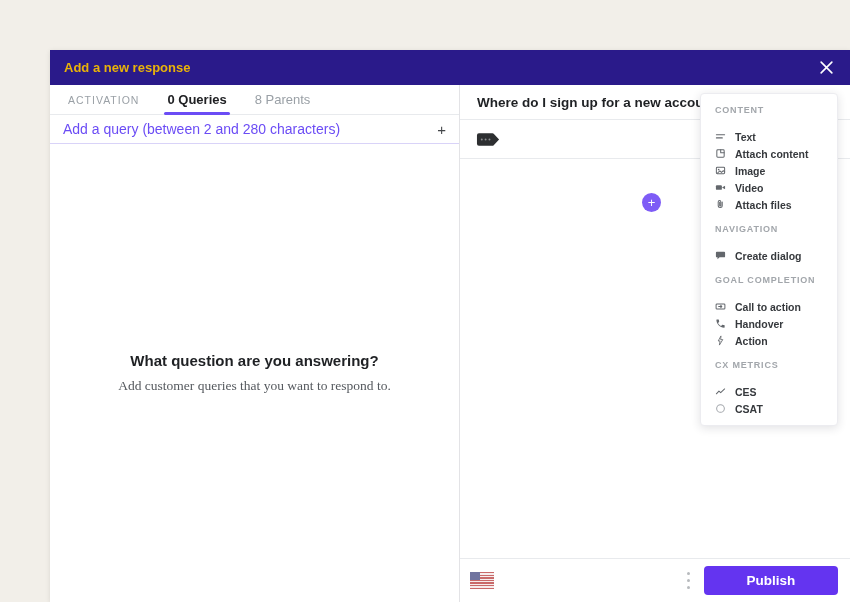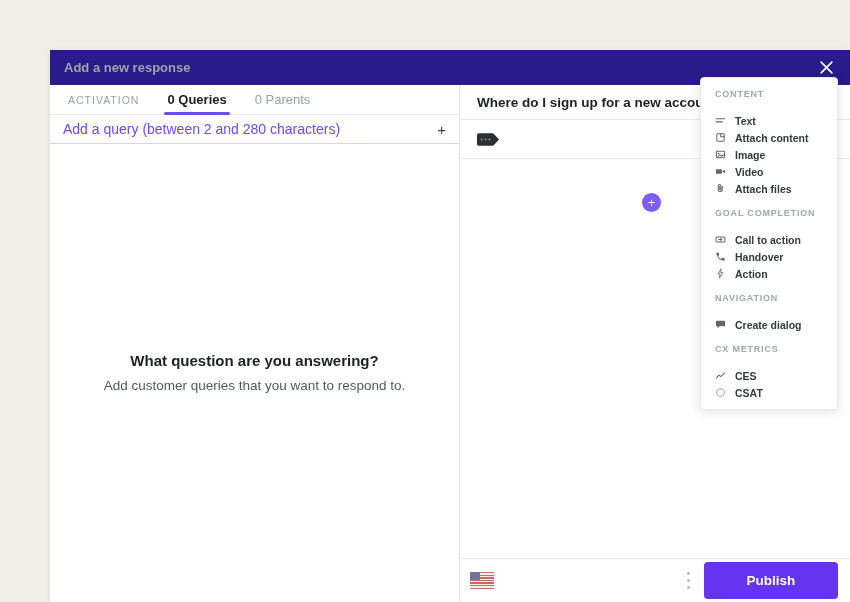--- a/index.html
+++ b/index.html
@@ -11,21 +11,21 @@
     color:#1f2124;
   }
   .modal {
     position:absolute; left:50px; top:50px; width:800px; height:552px;
     background:#fff; box-shadow:0 1px 5px rgba(0,0,0,.10);
   }
   .modal-header {
     height:35px; background:var(--header-bg,#2a1a8a);
     display:flex; align-items:center; padding:0 14px;
   }
-  .modal-title { color:#a3a3a3; font-size:13px; font-weight:700; }
+  .modal-title { color:#eab308; font-size:13px; font-weight:700; }
   .close-btn {
     margin-left:auto; background:none; border:none; cursor:pointer;
     width:20px; height:20px; display:flex; align-items:center; justify-content:center;
   }
   .modal-body { display:flex; height:517px; }
 
   
   .left-panel { width:410px; border-right:1px solid #e3e3e6; position:relative; }
   .tabs {
     height:30px; border-bottom:1px solid #e8eaed;
@@ -43,21 +43,21 @@
   }
   .add-query-row {
     height:29px; border-bottom:1px solid #d9d3f8;
     display:flex; align-items:center; justify-content:space-between;
     padding:0 13px; cursor:pointer;
   }
   .add-query-link { color:var(--accent,#6b4cf5); font-size:14px; }
   .plus-gray { color:#44474a; font-size:15px; line-height:1; }
   .empty-state { position:absolute; top:242px; left:0; right:0; text-align:center;margin-top:25px; }
   .empty-title { font-size:15px; font-weight:700; color:#1f2124; margin-bottom:9px; }
-  .empty-sub { font-size:13.5px; color:#55595e; }
+  .empty-sub { font-size:13.5px; color:#55595e;font-family:Liberation Serif, serif; }
 
   
   .right-panel { flex:1; position:relative; }
   .question-row {
     height:35px; border-bottom:1px solid #e8eaed;
     display:flex; align-items:center; padding-left:17px;
     font-size:13.5px; font-weight:700; color:#1f2124;
   }
   .message-row {
     height:39px; border-bottom:1px solid #e8eaed;
@@ -78,28 +78,28 @@
     width:24px; height:17px; margin-right:auto; position:relative; cursor:pointer;
     background:repeating-linear-gradient(#c96a6a 0 1.31px, #f6eded 1.31px 2.62px);
   }
   .flag .canton { position:absolute; left:0; top:0; width:10px; height:7.8px; background:#70749f; }
   .kebab {
     display:flex; flex-direction:column; gap:4px; align-items:center;
     margin-right:12px; cursor:pointer; padding:2px;
   }
   .kebab i { width:3px; height:3px; border-radius:50%; background:#b7babd; }
   .publish {
-    width:134px; height:37px; border-radius:4px; border:none; cursor:pointer;
+    width:134px; height:29px; border-radius:4px; border:none; cursor:pointer;
     background:var(--publish,#6434f0); color:#fff; font-size:13.5px; font-weight:700;
     font-family:"Liberation Sans", sans-serif;
   }
 
   
   .menu {
-    position:absolute; left:650px; top:27px; width:138px;
+    position:absolute; left:650px; top:43px; width:138px;
     background:#fff; border:1px solid #ececf0; border-radius:4px;
     box-shadow:0 2px 10px rgba(40,40,60,.14); padding:8px 0; z-index:5;
   }
   .menu-label {
     height:16px; line-height:16px; padding-left:14px;
     font-size:9px; letter-spacing:.8px; color:#a2a6ab; font-weight:600;
   }
   .menu-section + .menu-section .menu-label { margin-top:8px; }
   .menu-items { margin-top:10px; }
   .menu-item {
@@ -122,21 +122,21 @@
       </svg>
     </button>
   </header>
 
   <div class="modal-body">
 
     <section class="left-panel">
       <div class="tabs">
         <div class="tab caps">ACTIVATION</div>
         <div class="tab active">0 Queries</div>
-        <div class="tab">0 Parents</div>
+        <div class="tab">8 Parents</div>
       </div>
 
       <div class="add-query-row">
         <span class="add-query-link">Add a query (between 2 and 280 characters)</span>
         <span class="plus-gray">+</span>
       </div>
 
       <div class="empty-state">
         <div class="empty-title">What question are you answering?</div>
         <div class="empty-sub">Add customer queries that you want to respond to.</div>
@@ -211,20 +211,32 @@
         <div class="menu-item">
           <svg class="mi" width="11" height="11" viewBox="0 0 12 12">
             <path d="M7.9 3.2v4a2.2 2.2 0 0 1-4.4 0V3.2a1.45 1.45 0 0 1 2.9 0v3.8a.65.65 0 0 1-1.3 0V3.6"></path>
           </svg>
           <span>Attach files</span>
         </div>
       </div>
     </div>
 
     <div class="menu-section">
+      <div class="menu-label">NAVIGATION</div>
+      <div class="menu-items">
+        <div class="menu-item">
+          <svg width="11" height="11" viewBox="0 0 12 12">
+            <path d="M2 2h8a1 1 0 0 1 1 1v4a1 1 0 0 1-1 1H5l-2.3 2V8H2a1 1 0 0 1-1-1V3a1 1 0 0 1 1-1z" fill="#63676c"></path>
+          </svg>
+          <span>Create dialog</span>
+        </div>
+      </div>
+    </div>
+
+    <div class="menu-section">
       <div class="menu-label">GOAL COMPLETION</div>
       <div class="menu-items">
         <div class="menu-item">
           <svg class="mi" width="11" height="11" viewBox="0 0 12 12">
             <rect x="1.2" y="3.2" width="9.6" height="5.6" rx="1"></rect>
             <path d="M4 6h3.3M6.3 4.8L7.5 6 6.3 7.2"></path>
           </svg>
           <span>Call to action</span>
         </div>
         <div class="menu-item">
@@ -236,32 +248,20 @@
         <div class="menu-item">
           <svg width="11" height="11" viewBox="0 0 12 12">
             <path d="M6.5 1L3.5 6.5h2L4.8 11l3.7-6H6.2z" fill="none" stroke="#63676c" stroke-width=".9" stroke-linejoin="round"></path>
           </svg>
           <span>Action</span>
         </div>
       </div>
     </div>
 
     <div class="menu-section">
-      <div class="menu-label">NAVIGATION</div>
-      <div class="menu-items">
-        <div class="menu-item">
-          <svg width="11" height="11" viewBox="0 0 12 12">
-            <path d="M2 2h8a1 1 0 0 1 1 1v4a1 1 0 0 1-1 1H5l-2.3 2V8H2a1 1 0 0 1-1-1V3a1 1 0 0 1 1-1z" fill="#63676c"></path>
-          </svg>
-          <span>Create dialog</span>
-        </div>
-      </div>
-    </div>
-
-    <div class="menu-section">
       <div class="menu-label">CX METRICS</div>
       <div class="menu-items">
         <div class="menu-item">
           <svg class="mi" width="11" height="11" viewBox="0 0 12 12">
             <path d="M1.5 8.5l2.8-3 1.9 1.7 4.3-4"></path>
           </svg>
           <span>CES</span>
         </div>
         <div class="menu-item">
           <svg width="11" height="11" viewBox="0 0 12 12">

